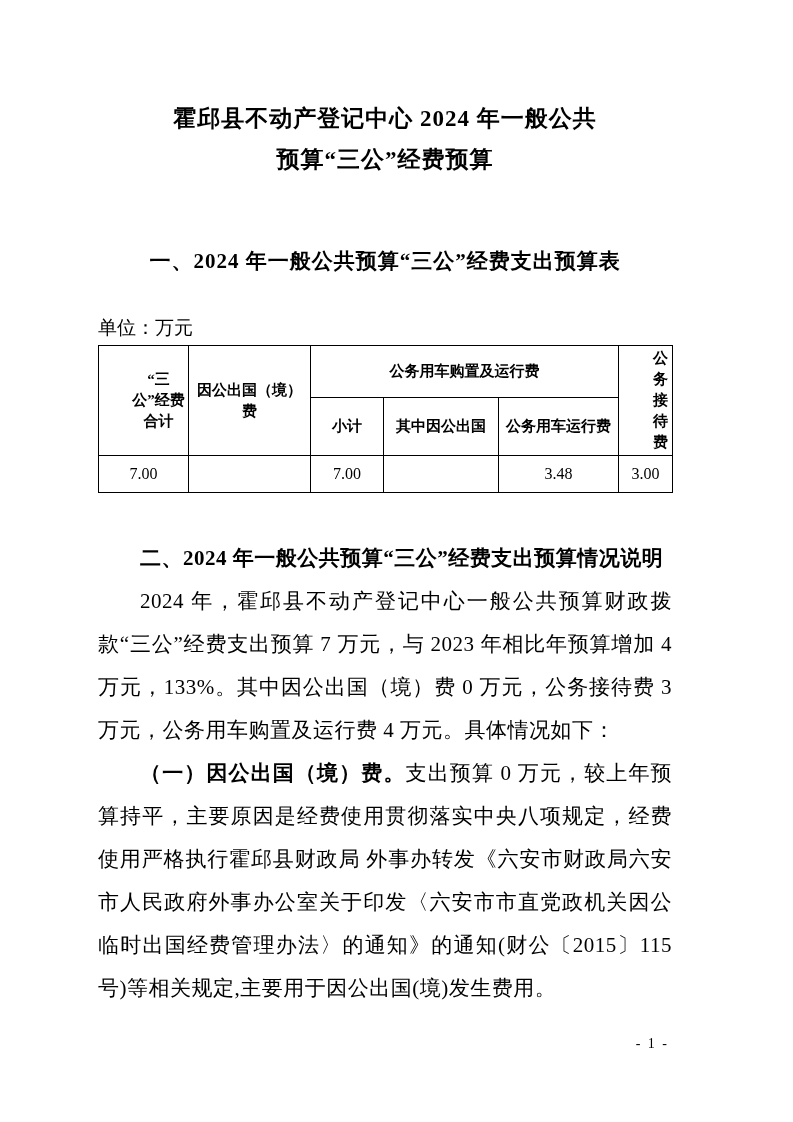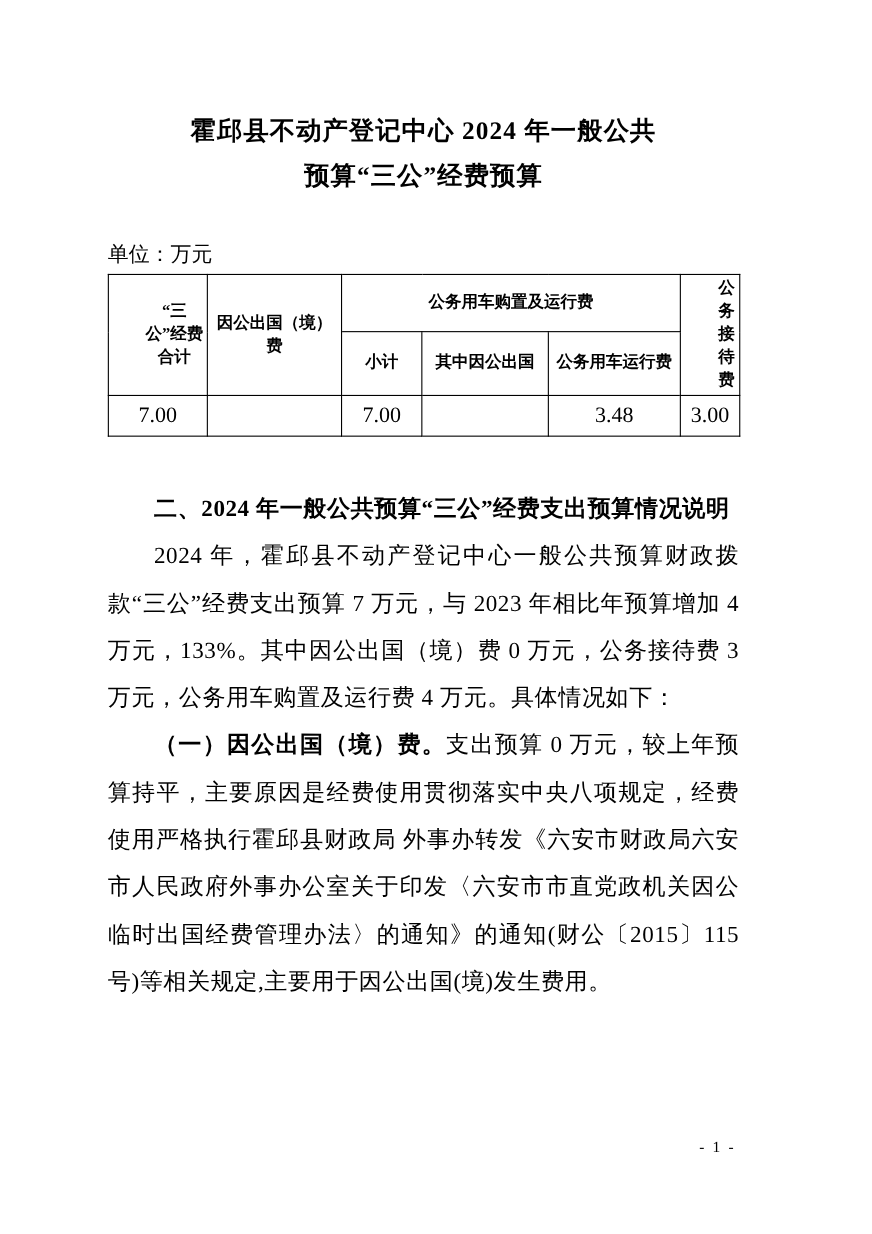--- a/index.html
+++ b/index.html
@@ -28,21 +28,21 @@
     margin-top: 5px; border-collapse: collapse; table-layout: fixed;
     width: 574px;
   }
   .budget-table td {
     border: 1px solid #000; text-align: center; vertical-align: middle;
     padding: 2px 2px; overflow: hidden;
   }
   .budget-table .th { font-weight: bold; font-size: 15px; line-height: 21px; }
   .budget-table .row-group td { height: 40px; }
   .budget-table .row-sub td { height: 44px; }
-  .budget-table .row-data td { height: 37px; font-size: 20px; font-weight: normal; }
+  .budget-table .row-data td { height: 37px; font-size: 16px; font-weight: normal; }
   .block { display: block; margin-left: 30px; }
 
   .section2-heading {
     margin-top: 44px; font-weight: bold; font-size: 21px;
     line-height: 43px; text-indent: 2em; letter-spacing: 0.5px;
   }
 
   .para {
     margin: 0; font-size: 21px; line-height: 43px;
     text-align: justify; text-indent: 2em; letter-spacing: 0.5px;
@@ -58,20 +58,21 @@
 <body>
 
 <div class="page">
   <div class="content">
 
     <div class="doc-title">
       <div>霍邱县不动产登记中心 2024 年一般公共</div>
       <div>预算“三公”经费预算</div>
     </div>
 
+    <div class="section-heading">一、2024 年一般公共预算“三公”经费支出预算表</div>
 
     <div class="unit-label">单位：万元</div>
 
     <table class="budget-table">
       <colgroup>
         <col style="width:90px">
           <col style="width:122px">
           <col style="width:73px">
         <col style="width:115px">
           <col style="width:120px">

